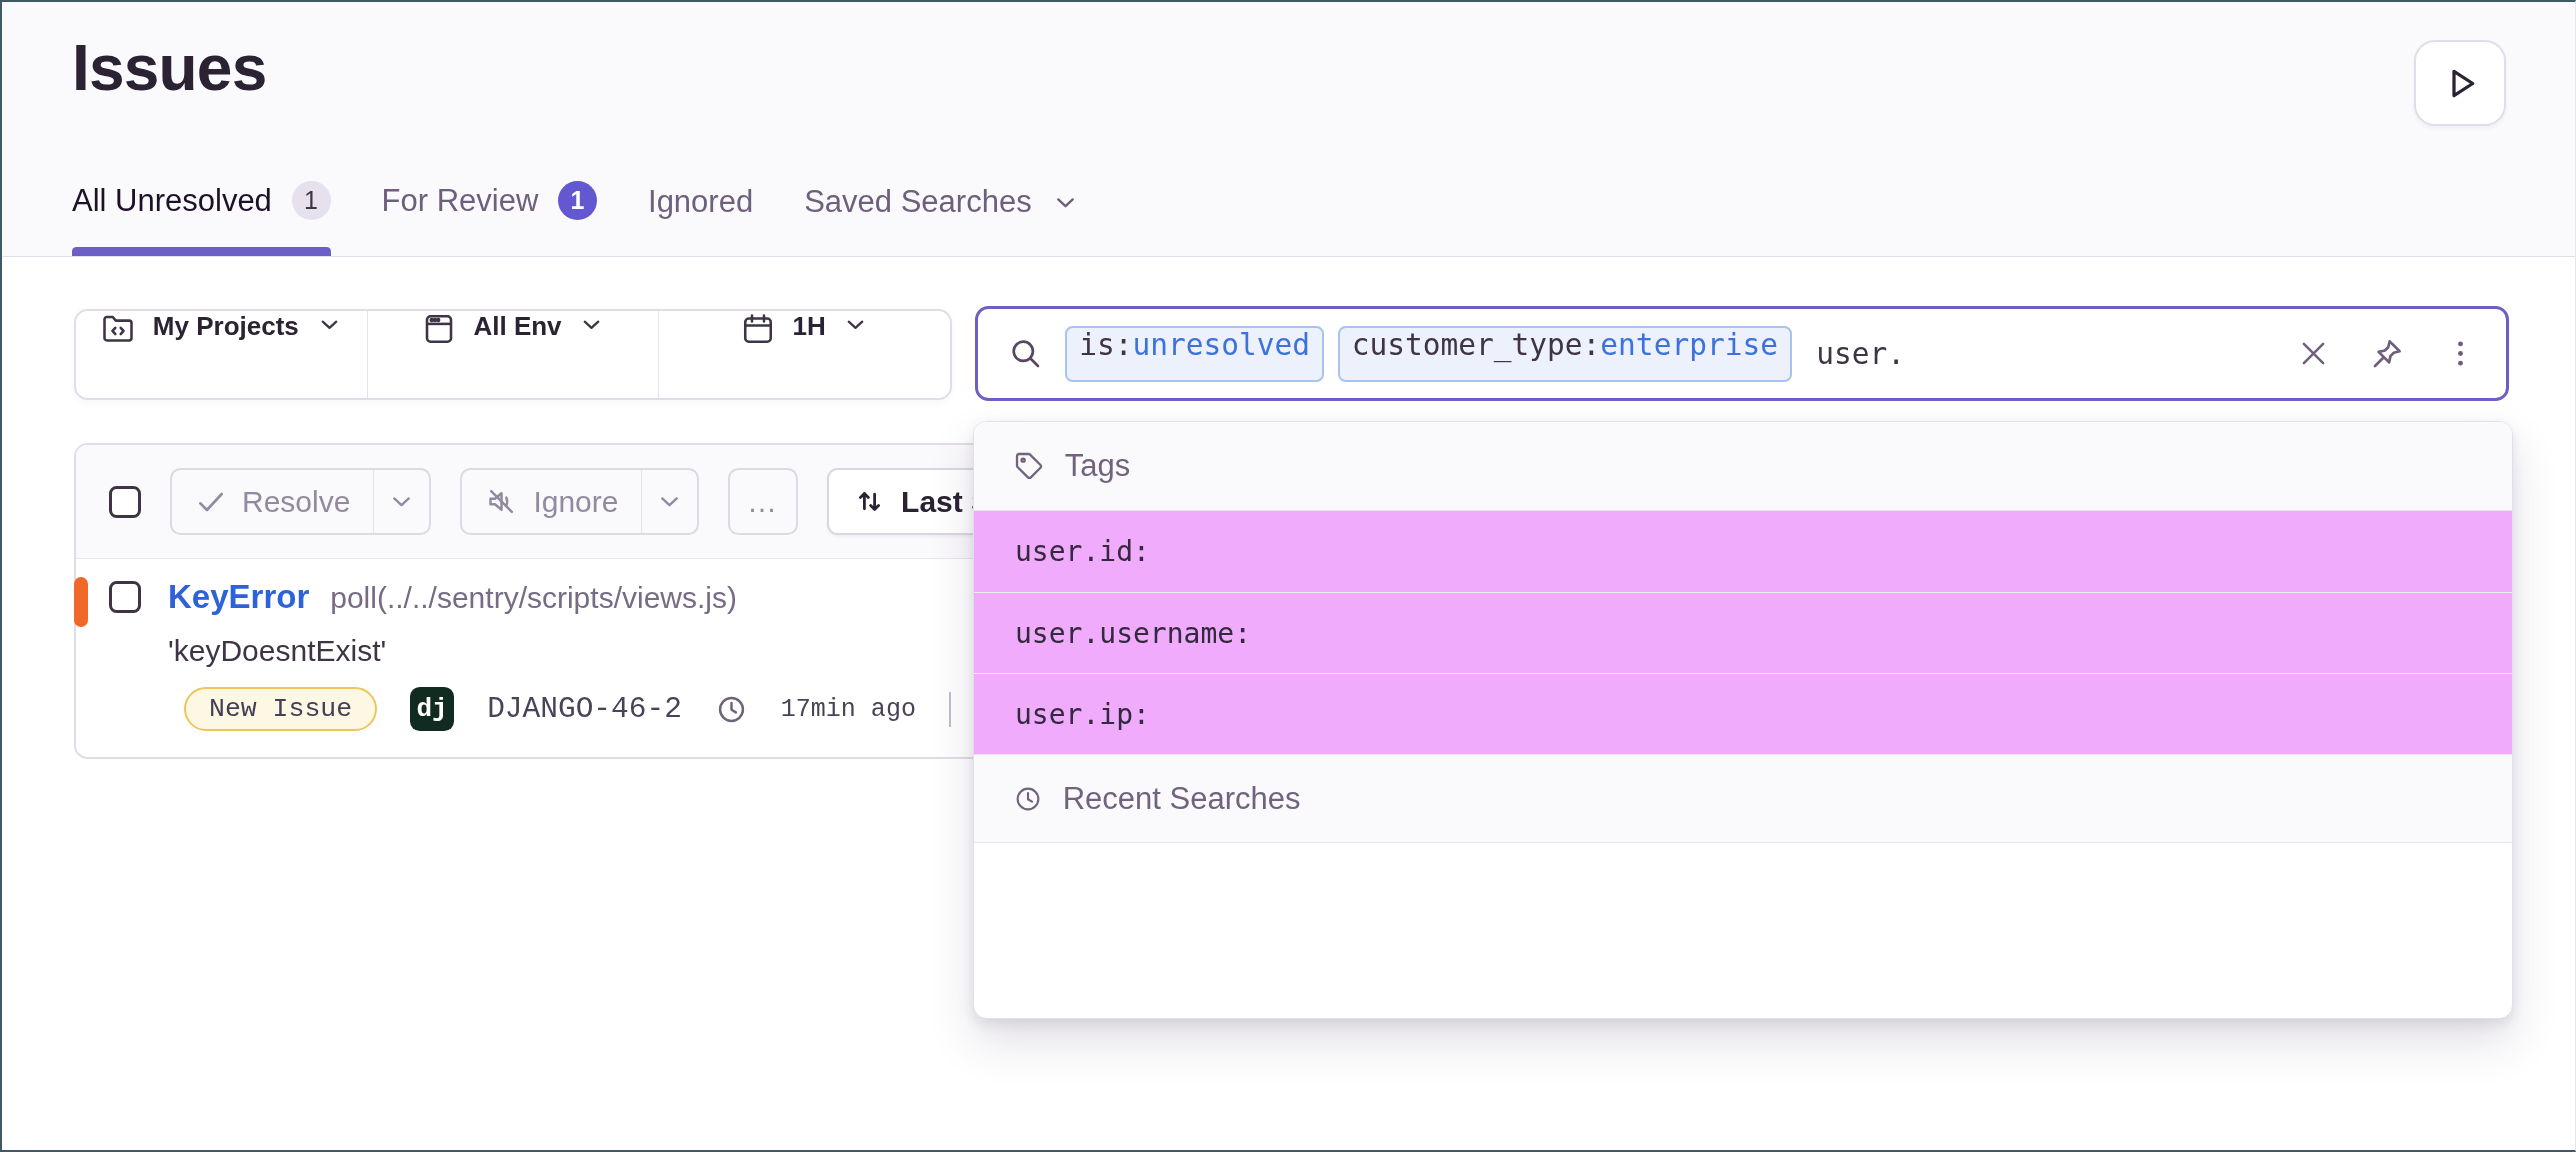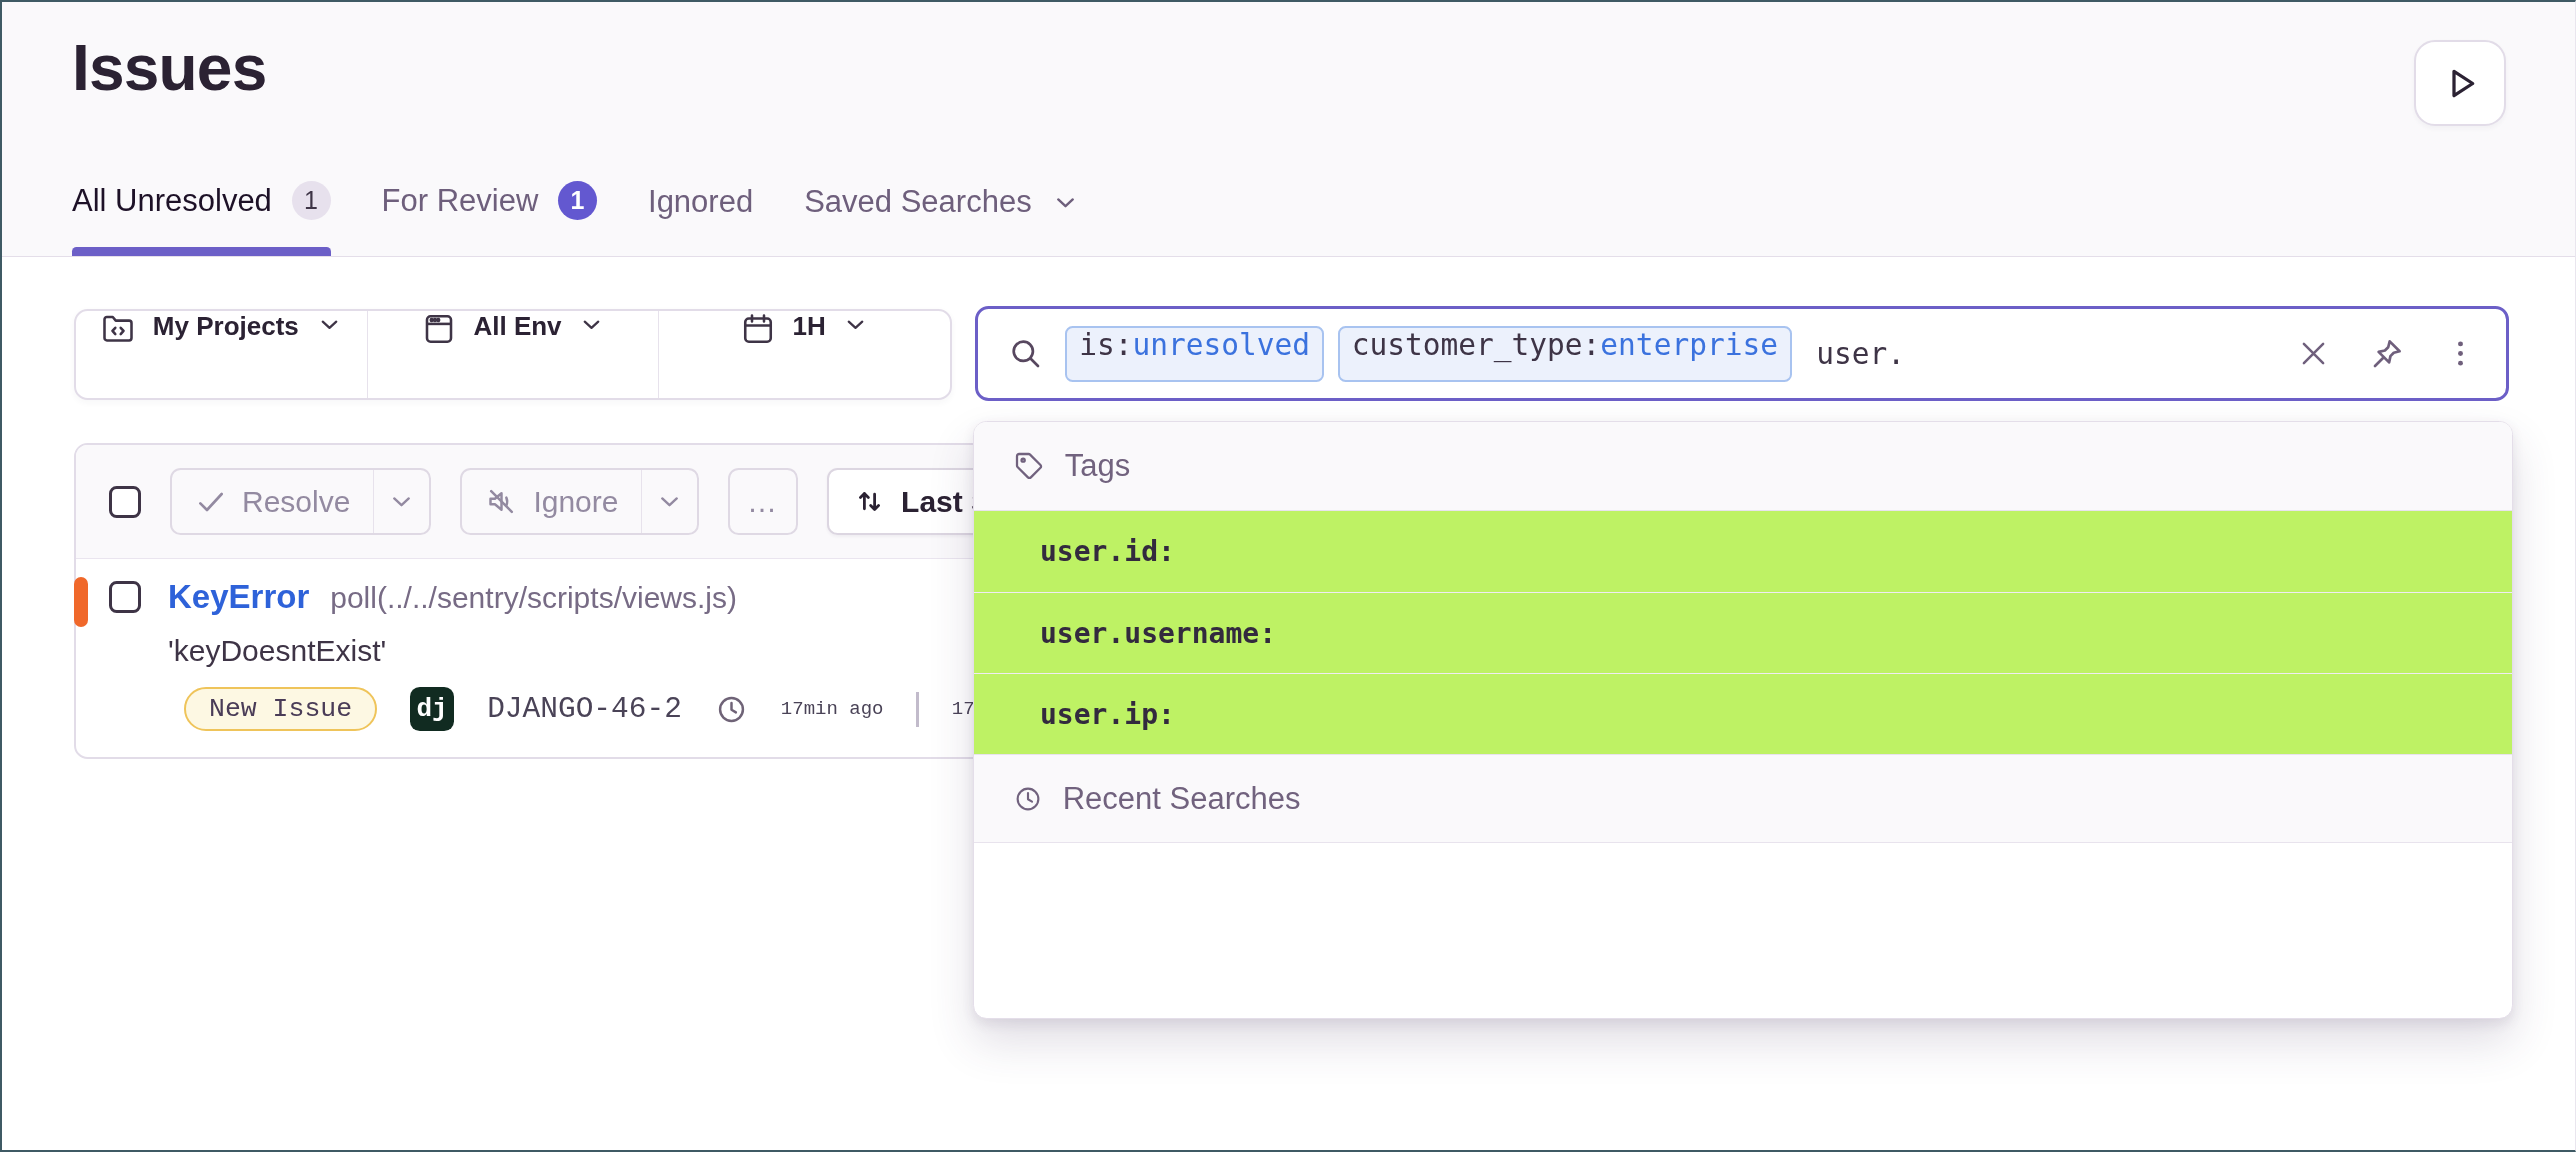--- a/index.html
+++ b/index.html
@@ -136,39 +136,39 @@
     background:#FDF8E3; border:2.3px solid #EFC45A; border-radius:23px;
     font-size:26.5px; color:#4A3C57;
   }
   .dj-chip {
     width:44px; height:44px; background:#112B21; border-radius:9.8px;
     display:flex; align-items:center; justify-content:center;
     color:#fff; font-size:26px; font-weight:700;
   }
   .short-id { font-size:29.5px; color:#4A4357; }
   .meta-clock { color:#6F6377; }
-  .meta-text { font-size:19px; color:#4A4357; }
+  .meta-text { font-size:25px; color:#4A4357; }
   .meta-sep { width:2.3px; height:35px; background:#C2BBCB; }
 
   
   .dropdown {
     position:absolute; left:971px; top:419px; width:1540px; height:598px;
     background:#fff; border:1.5px solid #E4DEE9; border-radius:13.6px;
     box-shadow:0 23px 45px rgba(67,48,92,0.16), 0 4.5px 12px rgba(67,48,92,0.10);
   }
   .dd-header {
     height:89px; background:#FAF9FB; border-bottom:1.5px solid #E8E3ED;
     display:flex; align-items:center; gap:19.7px; padding-left:39px;
     color:#71627E; font-size:31px;
   }
   .dd-header.first { border-radius:12px 12px 0 0; }
   .dd-header.recent { border-top:1.5px solid #E8E3ED; }
   .dd-item {
-    height:81px; display:flex; align-items:center; padding-left:66px;
-    font-size:28px; color:#332A3E; cursor:pointer; background:#bef264;font-weight:bold;
+    height:81px; display:flex; align-items:center; padding-left:41px;
+    font-size:28px; color:#332A3E; cursor:pointer; background:#f0abfc;
   }
   .dd-item + .dd-item { border-top:1.5px solid #F0ECF4; }
   .dd-empty {
     height:97px; display:flex; align-items:center; padding-left:41px;
     font-size:33px; color:#71627E; border-radius:0 0 12px 12px; background:#fff;
   }
 </style>
 </head>
 <body>
 

